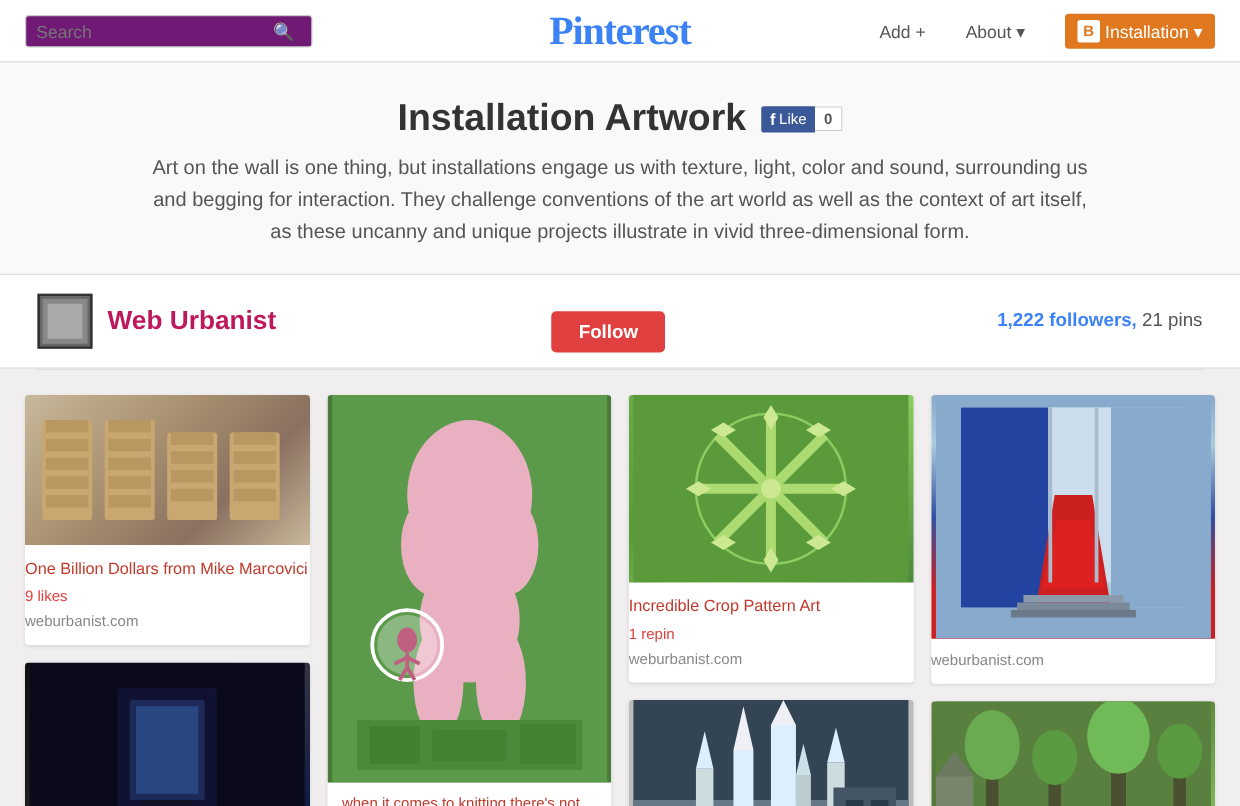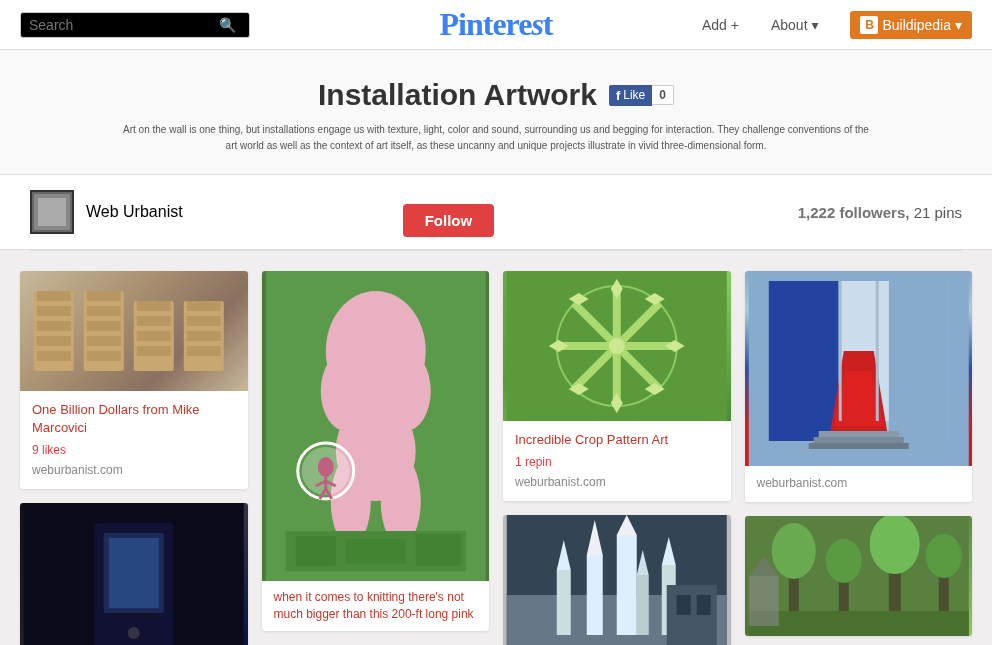--- a/index.html
+++ b/index.html
@@ -13,21 +13,21 @@
       display: flex;
       align-items: center;
       padding: 0 20px;
       position: relative;
     }
     #search-form {
       display: flex;
       align-items: flex-end;
       border: 1px solid #ccc;
       border-radius: 3px;
-      background: #000000;
+      background: #701a75;
       padding: 4px 8px;
       width: 230px;
     }
     #search-input {
       border: none;
       outline: none;
       font-size: 14px;
       color: #999;
       width: 190px;
       background: transparent;
@@ -130,21 +130,21 @@
     .fb-count {
       border: 1px solid #ccc;
       border-left: none;
       border-radius: 0 2px 2px 0;
       padding: 2px 7px;
       font-size: 12px;
       color: #555;
       background: #fff;
     }
     #hero-description {
-      font-size: 10px;
+      font-size: 16px;
       color: #555;
       max-width: 760px;
       margin: 0 auto;
       line-height: 1.6;
     }
 
     
     #profile-bar {
       background: #fff;
       border-bottom: 1px solid #ddd;
@@ -158,44 +158,44 @@
       border: 2px solid #333;
       background: #888;
       display: flex;
       align-items: center;
       justify-content: center;
       color: #fff;
       font-size: 10px;
       overflow: hidden;
     }
     #profile-name {
-      font-size: 16px;
-      font-weight: normal;
-      color: #000000;
+      font-size: 21px;
+      font-weight: bold;
+      color: #be185d;
       margin-left: 12px;
     }
     #follow-btn {
       background: #e04040;
       color: #fff;
       border: none;
       border-radius: 4px;
       padding: 8px 22px;
       font-size: 15px;
       font-weight: bold;
       cursor: pointer;
       margin-left: 220px;
       margin-top: 17px;
     }
     #followers-info {
       margin-left: auto;
       font-size: 15px;
       color: #555;
     }
     #followers-info strong {
-      color: #737373;
+      color: #3b82f6;
     }
 
     
     .profile-divider {
       height: 1px;
       background: #ddd;
       margin: 0 30px;
     }
 
     
@@ -211,21 +211,21 @@
       flex-direction: column;
       gap: 14px;
     }
     .pin-card {
       background: #fff;
       border-radius: 3px;
       overflow: hidden;
       box-shadow: 0 1px 3px rgba(0,0,0,0.1);
     }
     .pin-info {
-      padding: 10px 12px 12px;
+      padding: 10px 0 12px;
     }
     .pin-title {
       font-size: 13px;
       color: #c0392b;
       line-height: 1.4;
       margin-bottom: 6px;
     }
     .pin-likes {
       font-size: 12px;
       color: #e04040;
@@ -294,21 +294,21 @@
 
   <div id="header-right">
     <button class="header-btn">
       <span>Add +</span>
     </button>
     <button class="header-btn">
       <span>About ▾</span>
     </button>
     <button class="buildipedia-btn">
       <span class="buildipedia-icon">B</span>
-      <span>Buildipedia</span>
+      <span>Installation</span>
       <span>▾</span>
     </button>
   </div>
 </div>
 
 <div id="hero">
   <div id="page-title">
     <span>Installation Artwork</span>
     <span class="fb-like-box">
       <button class="fb-like-btn">

